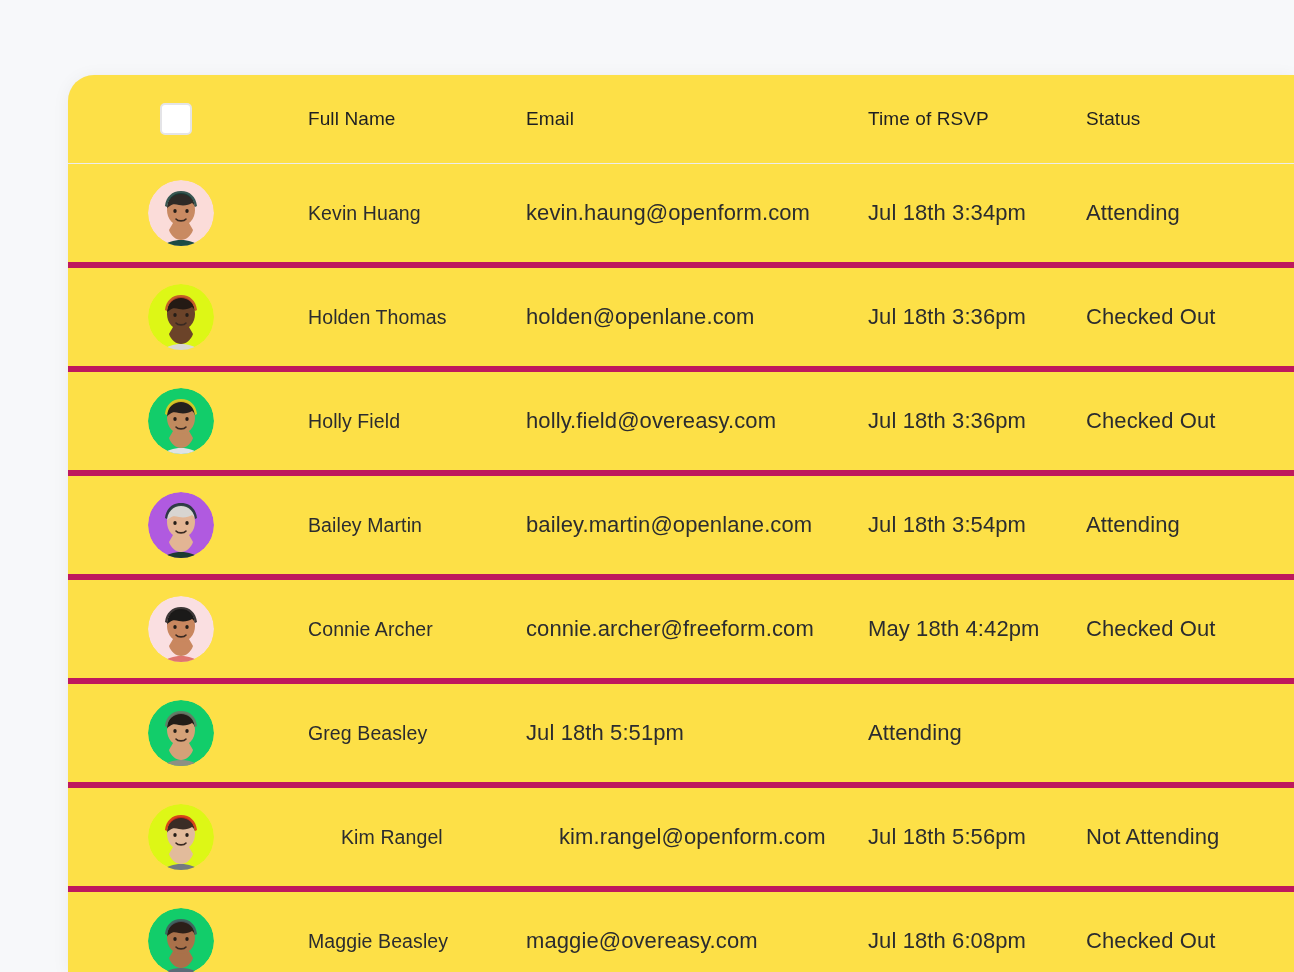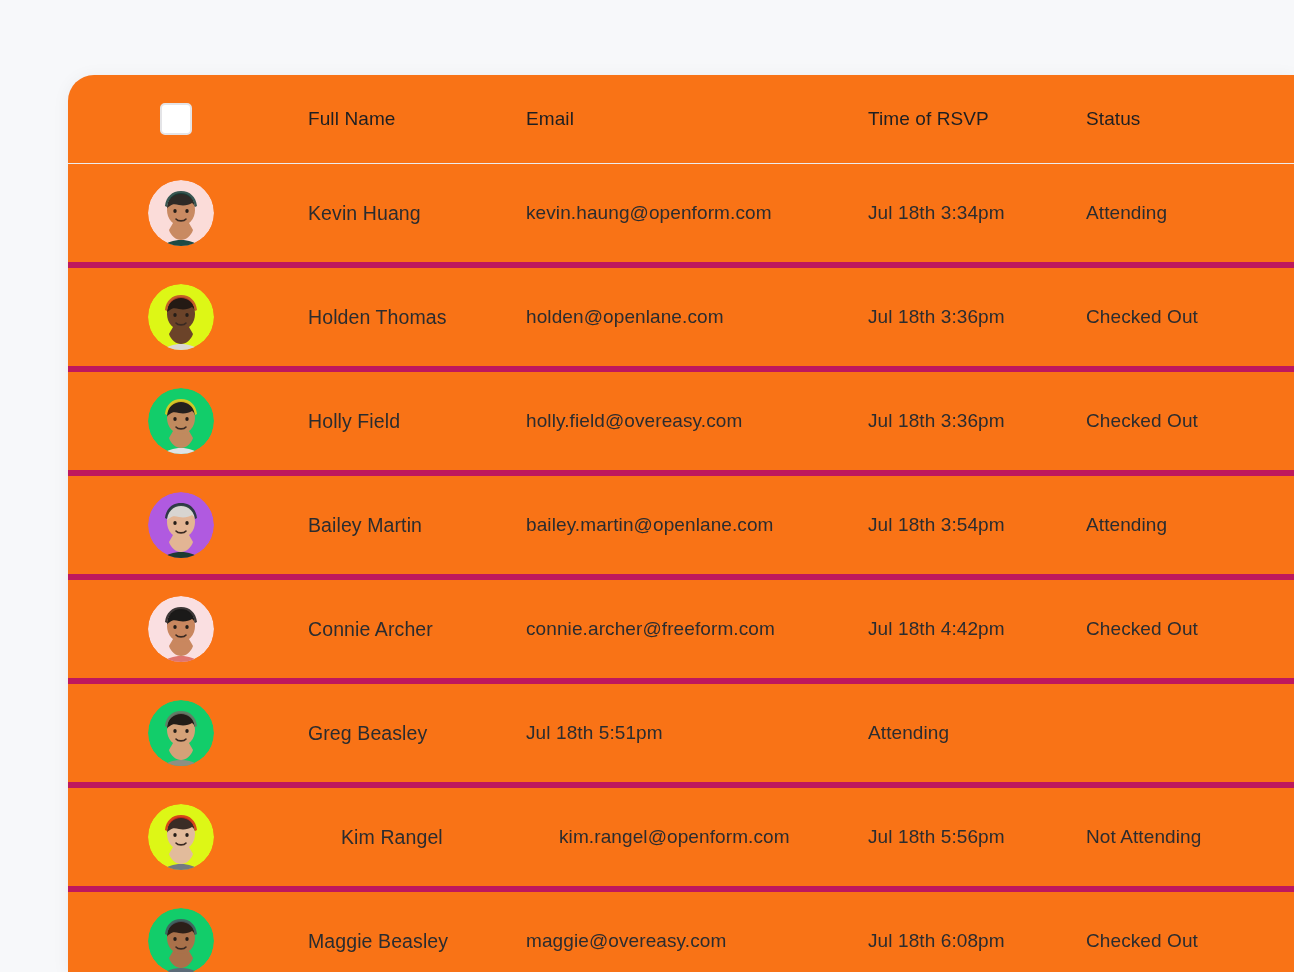--- a/index.html
+++ b/index.html
@@ -17,21 +17,21 @@
     -webkit-font-smoothing: antialiased;
   }
 
   
   .table-card {
     position: absolute;
     left: 68px;
     top: 75px;
     width: 1226px;          
     height: 897px;          
-    background: #f97316;
+    background: #fde047;
     border-top-left-radius: 26px;
     box-shadow: 0 2px 18px rgba(20, 25, 40, 0.055),
                 0 0 1px rgba(20, 25, 40, 0.04);
     overflow: hidden;
     box-sizing: border-box;
   }
 
   
   .row {
     display: grid;
@@ -68,21 +68,21 @@
     cursor: pointer;
   }
 
   
   .table-body { display: block; }
   .tr {
     height: 104px;
     border-bottom: 6px solid #be185d;
   }
   .td {
-    font-size: 19px;
+    font-size: 22px;
     font-weight: 400;
     color: #2b2c2f;
     letter-spacing: 0.1px;
     white-space: nowrap;
   }
   .td-name { font-size: 19.5px; }
 
   
   .cell-avatar {
     display: flex;
@@ -224,21 +224,21 @@
       <path d="M19 27c1-8 7-13 14-13s13 5 14 13l2-1c-1-9-7-15-16-15s-15 6-16 15z" fill="#1b1a19" opacity="0.85"></path>
       <ellipse cx="27" cy="31" rx="1.7" ry="2" fill="#241d18"></ellipse>
       <ellipse cx="39" cy="31" rx="1.7" ry="2" fill="#241d18"></ellipse>
       <path d="M28 39c2 2.5 8 2.5 10 0" stroke="#3a2a22" stroke-width="1.6" fill="none" stroke-linecap="round"></path>
     </g>
   </svg>
           </div>
     </div>
     <div class="td td-name ">Connie Archer</div>
     <div class="td ">connie.archer@freeform.com</div>
-    <div class="td">Jul 18th 4:42pm</div>
+    <div class="td">May 18th 4:42pm</div>
     <div class="td">Checked Out</div>
       </div>
       <div class="row tr">
     <div class="cell-avatar">
       <div class="avatar">
   <svg viewBox="0 0 66 66" xmlns="http://www.w3.org/2000/svg" aria-hidden="true">
     <circle cx="33" cy="33" r="33" fill="#12cd6a"></circle>
     <g>
       <path d="M33 60c-12 0-21 6-24 13h48c-3-7-12-13-24-13z" fill="#8d8f84"></path>
       <path d="M21 50c2 6 7 10 12 10s10-4 12-10l-4-7H25z" fill="#d5a178"></path>

